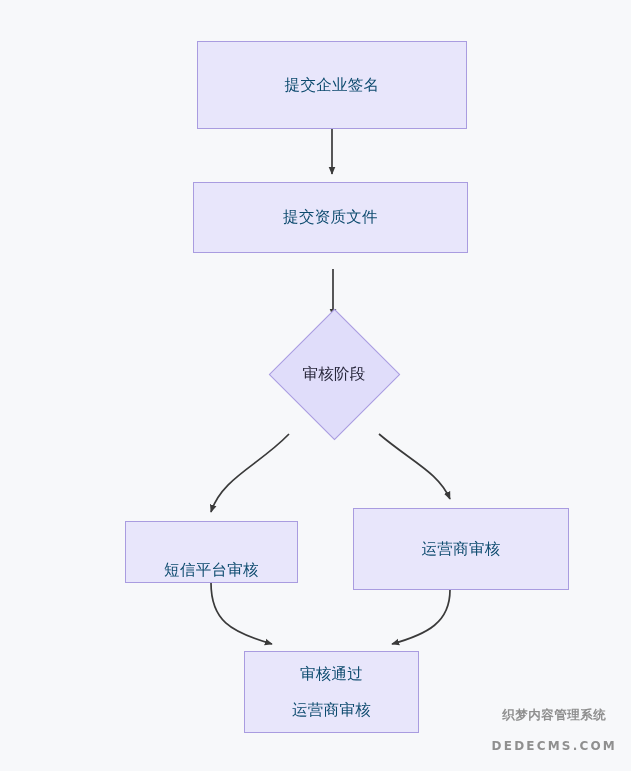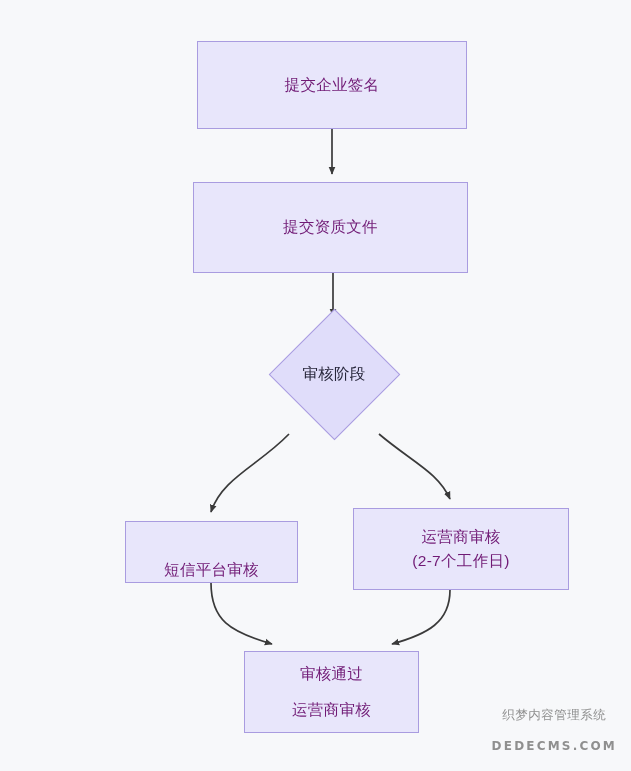--- a/index.html
+++ b/index.html
@@ -27,21 +27,21 @@
     top: 0;
     width: 631px;
     height: 771px;
     pointer-events: none;
   }
   .node {
     position: absolute;
     box-sizing: border-box;
     background: #e8e6fb;
     border: 1.6px solid #a99ce0;
-    color: #701a75;
+    color: #0c4a6e;
     display: flex;
     flex-direction: column;
     align-items: center;
     justify-content: center;
     text-align: center;
     line-height: 1.55;
     font-size: 15.5px;
     letter-spacing: 0.3px;
   }
   .node .line {
@@ -70,39 +70,39 @@
     height: 132px;
     display: flex;
     align-items: center;
     justify-content: center;
     color: #27263a;
     font-size: 15.5px;
     letter-spacing: 0.3px;
     white-space: nowrap;
   }
   #node-start      { left: 197px; top: 41px;  width: 270px; height: 88px; }
-  #node-docs       { left: 193px; top: 182px; width: 275px; height: 91px; }
+  #node-docs       { left: 193px; top: 182px; width: 275px; height: 71px; }
   #diamond-review  { left: 268px; top: 308px; }
   #node-sms        { left: 125px; top: 521px; width: 173px; height: 62px; justify-content: flex-end; }
   #node-carrier    { left: 353px; top: 508px; width: 216px; height: 82px; }
   #node-approved   { left: 244px; top: 651px; width: 175px; height: 82px; gap: 12px; }
 
   .watermark {
     position: absolute;
     right: 14px;
     bottom: 18px;
     text-align: center;
     color: #9b9b9b;
     font-family: "DejaVu Sans", sans-serif;
     user-select: none;
   }
   .watermark .wm-cn {
     display: block;
     font-size: 12.5px;
-    font-weight: normal;
+    font-weight: bold;
     letter-spacing: 0.5px;
     color: #8f8f8f;
   }
   .watermark .wm-en {
     display: block;
     font-size: 12px;
     font-weight: bold;
     letter-spacing: 2.2px;
     color: #8f8f8f;
     margin-top: 15px;
@@ -142,21 +142,20 @@
     <div class="node-diamond" style="left:19.5px; top:19.5px;"></div>
     <div class="diamond-label">审核阶段</div>
   </div>
 
   <div class="node" id="node-sms">
     <span class="line">短信平台审核</span>
   </div>
 
   <div class="node" id="node-carrier">
     <span class="line">运营商审核</span>
-    <span class="line">(2-7个工作日)</span>
   </div>
 
   <div class="node" id="node-approved">
     <span class="line">审核通过</span>
     <span class="line">运营商审核</span>
   </div>
 
   <div class="watermark">
     <span class="wm-cn">织梦内容管理系统</span>
     <span class="wm-en">DEDECMS.COM</span>

